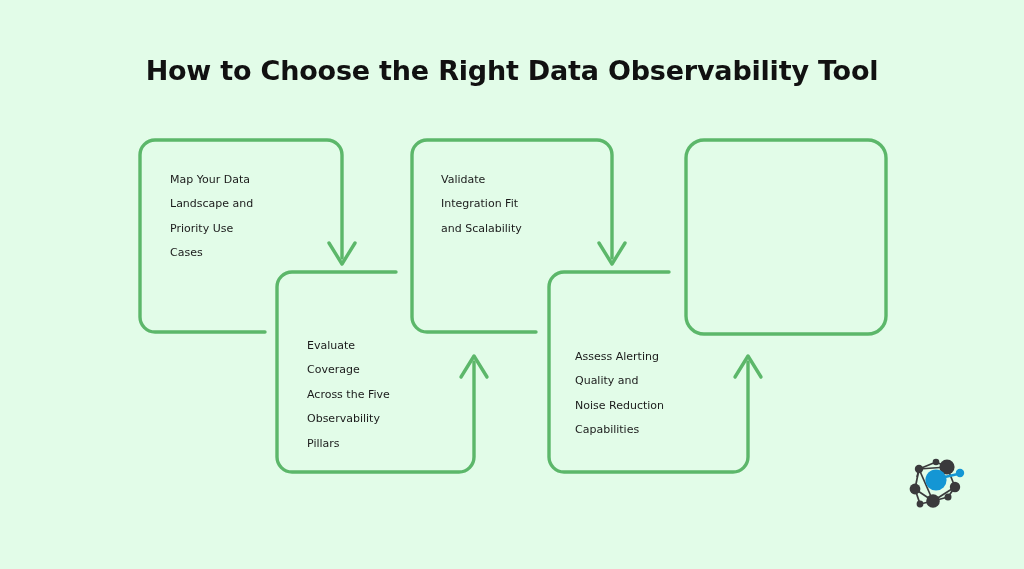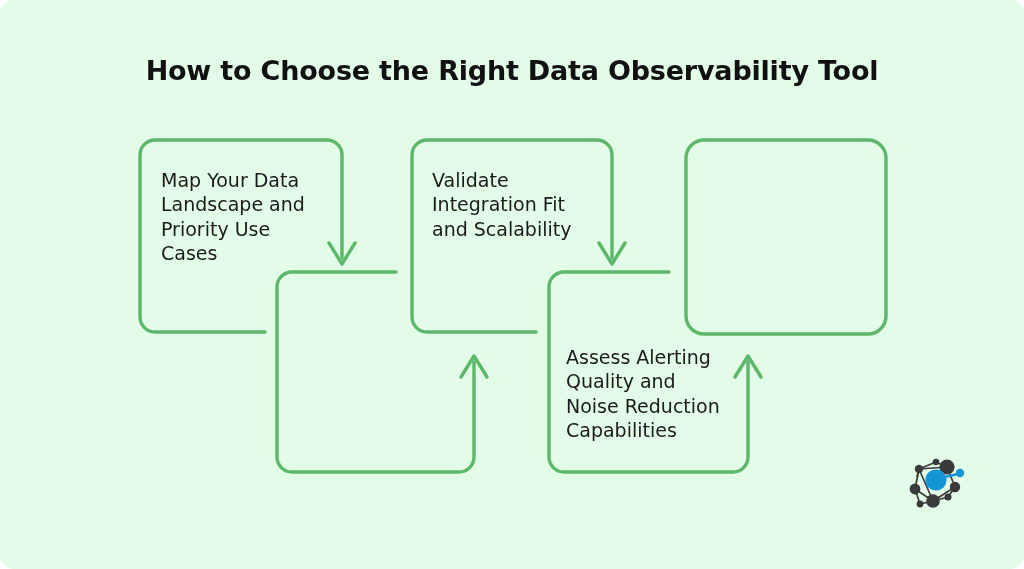--- a/index.html
+++ b/index.html
@@ -10,21 +10,20 @@
     width: 1024px;
     height: 569px;
     overflow: hidden;
     font-family: "DejaVu Sans", "Liberation Sans", sans-serif;
   }
   #canvas {
     position: relative;
     width: 1024px;
     height: 569px;
     background: #e2fce8;
-    border-radius: 14px;
   }
   #diagram-title {
     position: absolute;
     top: 55px;
     left: 0;
     width: 1024px;
     text-align: center;
     font-family: "DejaVu Sans", "Liberation Sans", sans-serif;
     font-weight: bold;
     font-size: 27px;
@@ -35,24 +34,25 @@
   svg.flow {
     position: absolute;
     top: 0;
     left: 0;
     width: 1024px;
     height: 569px;
   }
   .step-text {
     position: absolute;
     font-family: "DejaVu Sans", "Liberation Sans", sans-serif;
-    font-size: 19px;
+    font-size: 11px;
     line-height: 24.4px;
     color: #1b1b1b;
     white-space: pre-line;
+    margin-left: 9px;
   }
   #logo {
     position: absolute;
     left: 903px;
     top: 449px;
     width: 74px;
     height: 70px;
   }
 </style>
 </head>
@@ -87,20 +87,25 @@
     <g>
       <rect x="686" y="140" width="200" height="194" rx="18" ry="18" fill="none" stroke="#5cb76a" stroke-width="3.4"></rect>
     </g>
   </svg>
 
   <div class="step-text" style="left:161px; top:168px; width:170px;">Map Your Data
 Landscape and
 Priority Use
 Cases</div>
 
+  <div class="step-text" style="left:298px; top:334px; width:180px;">Evaluate
+Coverage
+Across the Five
+Observability
+Pillars</div>
 
   <div class="step-text" style="left:566px; top:345px; width:180px;">Assess Alerting
 Quality and
 Noise Reduction
 Capabilities</div>
 
   <div class="step-text" style="left:432px; top:168px; width:180px;">Validate
 Integration Fit
 and Scalability</div>
 

